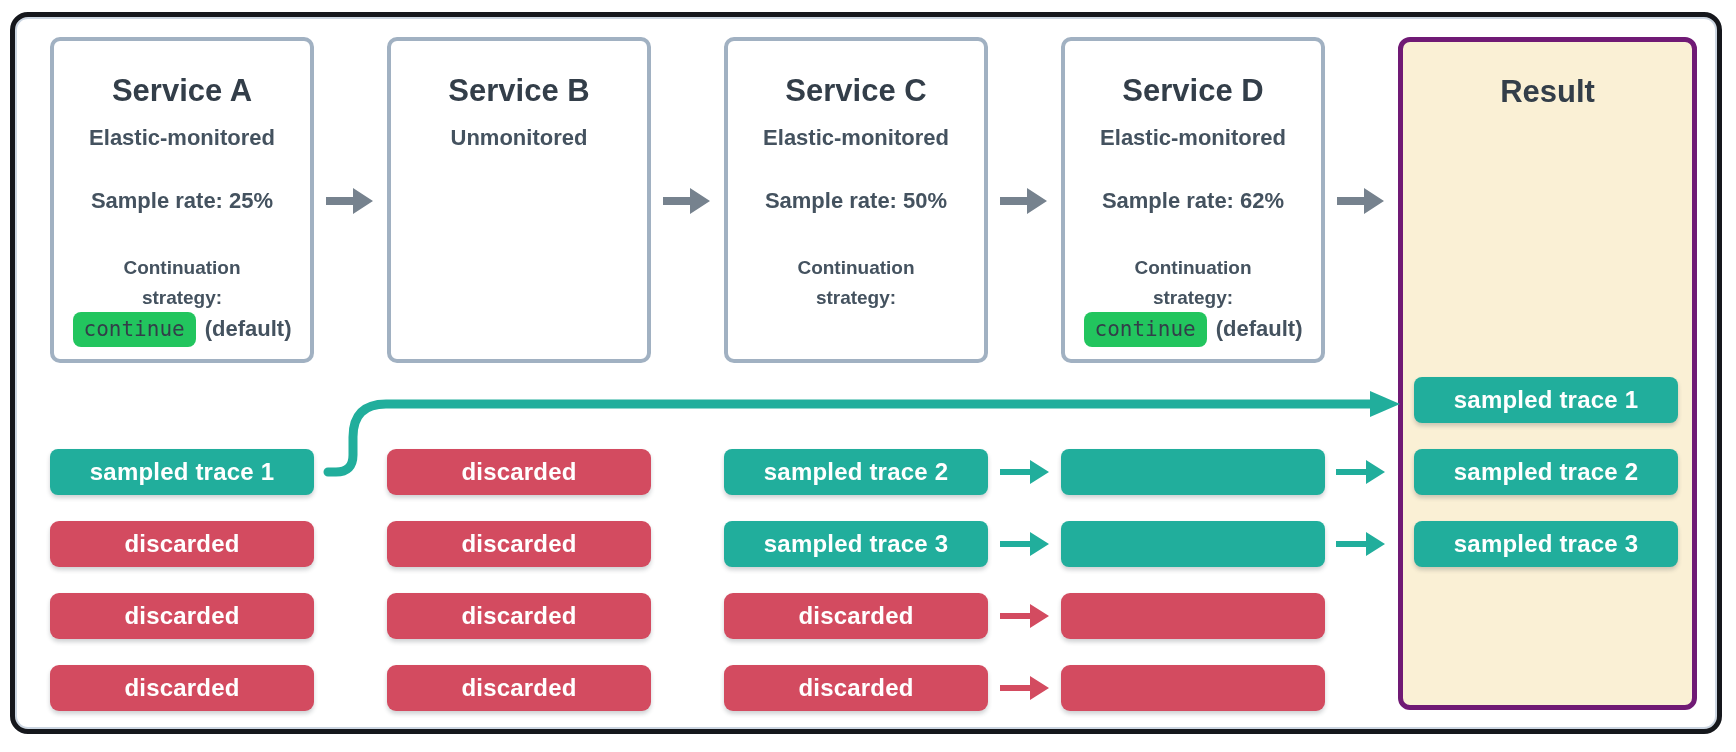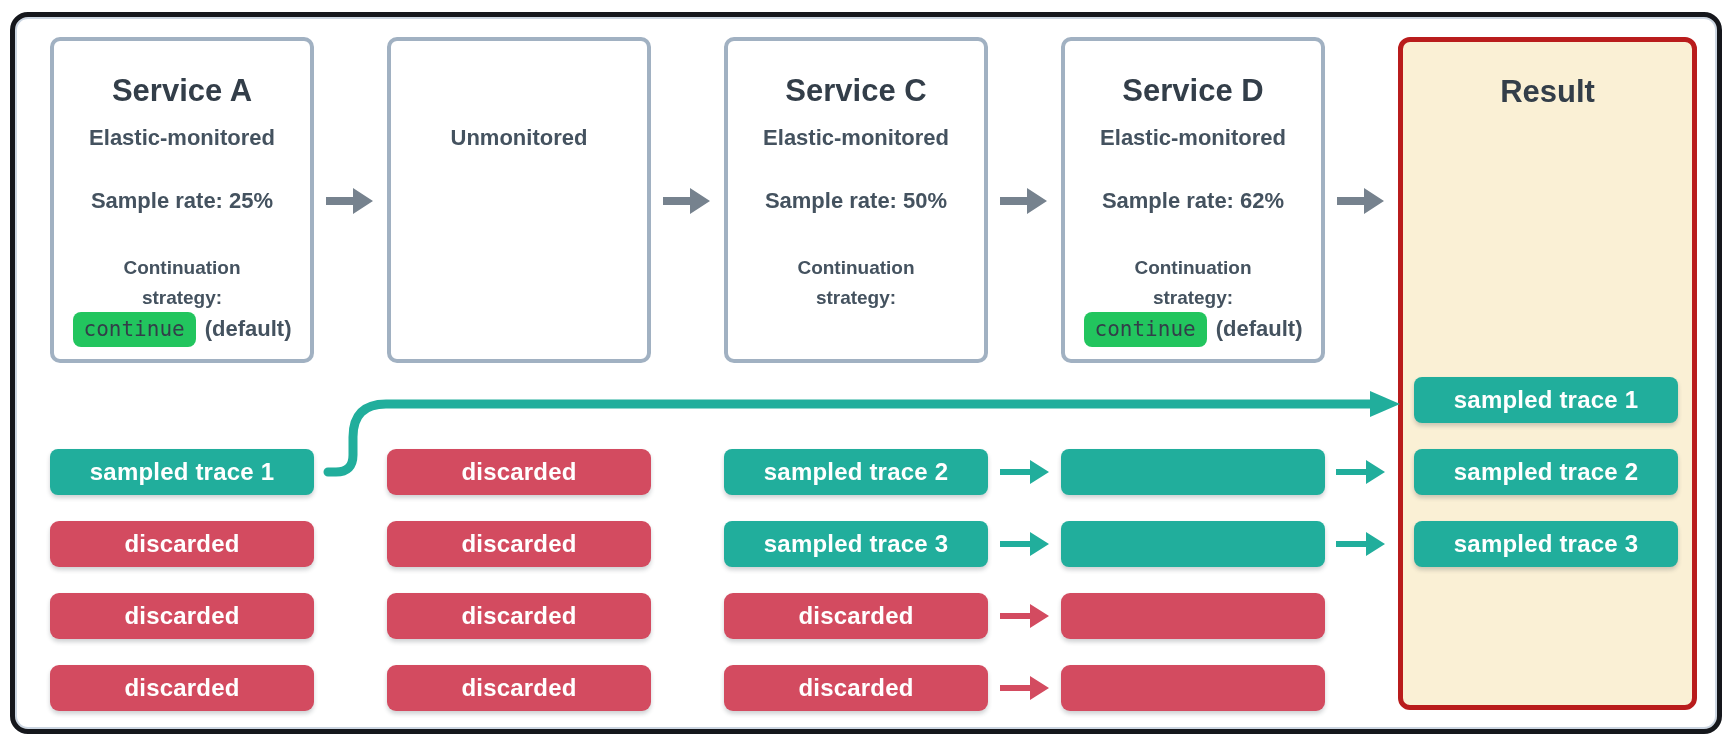--- a/index.html
+++ b/index.html
@@ -17,21 +17,21 @@
   .svc-rate{position:absolute;top:147px;left:0;right:0;text-align:center;
             font-size:22px;font-weight:600;color:#44525f;line-height:26px;}
   .svc-strategy{position:absolute;top:212px;left:0;right:0;margin:0 auto;max-width:170px;
                 text-align:center;font-size:19px;font-weight:600;color:#44525f;line-height:30px;}
   .chip-row{position:absolute;top:268px;left:0;right:0;height:40px;
             display:flex;align-items:center;justify-content:center;gap:9px;}
   .chip{background:#22c55e;color:#333e49;font-family:"DejaVu Sans Mono","Liberation Mono",monospace;
         font-size:21px;line-height:21px;padding:7px 11px;border-radius:8px;white-space:nowrap;}
   .chip-note{font-size:22px;font-weight:600;color:#44525f;white-space:nowrap;}
   .result{position:absolute;left:1398px;top:37px;width:299px;height:673px;
-          background:#faf0d5;border:5px solid #b91c1c;border-radius:12px;box-sizing:border-box;}
+          background:#faf0d5;border:5px solid #701a75;border-radius:12px;box-sizing:border-box;}
   .pill{position:absolute;width:264px;height:46px;border-radius:9px;box-sizing:border-box;
         display:flex;align-items:center;justify-content:center;
         color:#ffffff;font-size:24px;font-weight:700;letter-spacing:.2px;
         box-shadow:0 3px 4px rgba(40,50,60,.22);}
   .teal{background:#21ae9c;border-radius:8px;}
   .red{background:#d34b60;}
   .arrow{position:absolute;}
   svg{display:block;}
 </style>
 </head>
@@ -46,20 +46,21 @@
     <div class="svc-sub">Elastic-monitored</div>
     <div class="svc-rate">Sample rate: 25%</div>
     <div class="svc-strategy">Continuation strategy:</div>
     <div class="chip-row">
       <span class="chip">continue</span>
       <span class="chip-note">(default)</span>
     </div>
   </div>
 
   <div class="svc" style="left:387px">
+    <div class="svc-title">Service B</div>
     <div class="svc-sub">Unmonitored</div>
   </div>
 
   <div class="svc" style="left:724px">
     <div class="svc-title">Service C</div>
     <div class="svc-sub">Elastic-monitored</div>
     <div class="svc-rate">Sample rate: 50%</div>
     <div class="svc-strategy">Continuation strategy:</div>
   </div>
 

